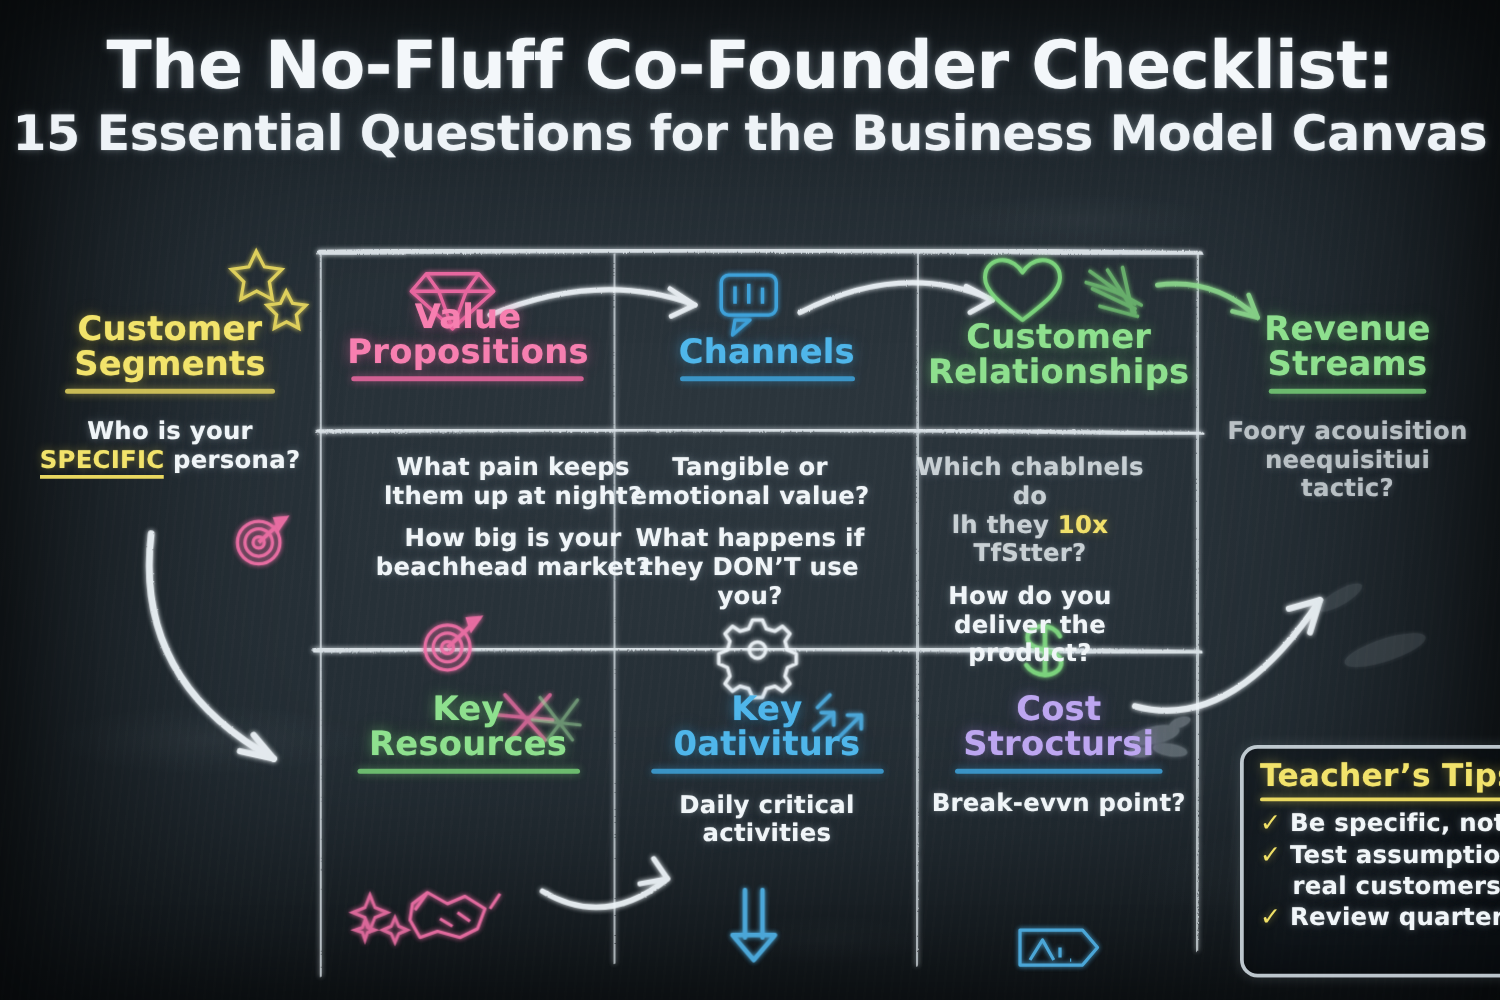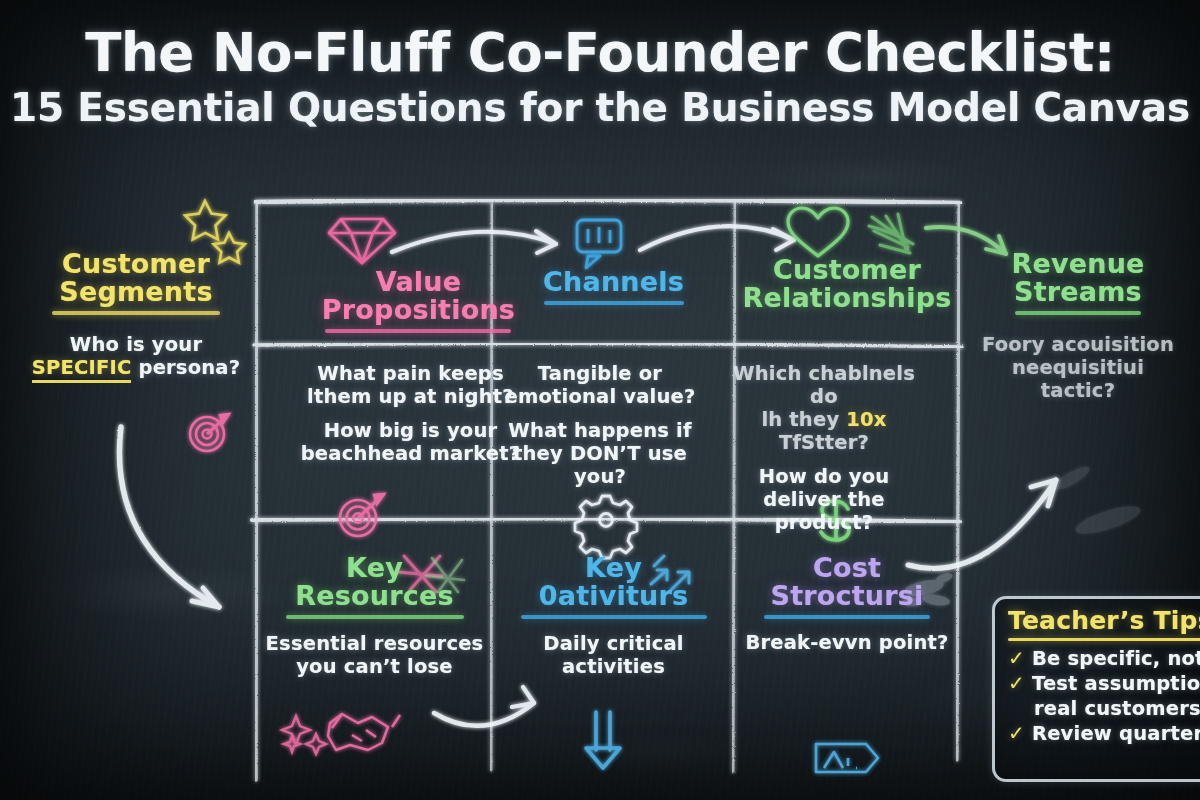--- a/index.html
+++ b/index.html
@@ -304,21 +304,21 @@
         <span class="head-underline u-yellow" style="width:168px;"></span>
       </div>
       <div class="cell-body chalk" style="margin-top:18px;">
         <div class="q">
           <span>Who is your</span><br>
           <span class="hl-yellow">SPECIFIC</span><span> persona?</span>
         </div>
       </div>
     </div>
 
-    <div class="cell" style="left:258px;top:268px;width:233px;margin-left:44px;">
+    <div class="cell" style="left:258px;top:240px;width:233px;">
       <div class="cell-head chalk c-pink">
         <span>Value</span><br>
         <span>Propositions</span>
         <span class="head-underline u-pink" style="width:186px;"></span>
       </div>
     </div>
     <div class="cell" style="left:258px;top:362px;width:233px;padding-left:36px;">
       <div class="cell-body chalk">
         <div class="q" style="white-space:pre-line;">What pain keeps
 lthem up at night?</div>
@@ -369,22 +369,20 @@
 neequisitiui
 tactic?</div>
     </div>
 
     <div class="cell" style="left:258px;top:554px;width:233px;">
       <div class="cell-head chalk c-green">
         <span>Key</span><br>
         <span>Resources</span>
         <span class="head-underline u-green" style="width:178px;"></span>
       </div>
-      <div class="cell-body chalk" style="margin-top:13px;white-space:pre-line;">Essential resources
-you can’t lose</div>
     </div>
 
     <div class="cell" style="left:493px;top:554px;width:241px;">
       <div class="cell-head chalk c-blue">
         <span>Key</span><br>
         <span>0ativiturs</span>
         <span class="head-underline u-blue" style="width:186px;"></span>
       </div>
       <div class="cell-body chalk" style="margin-top:13px;white-space:pre-line;">Daily critical
 activities</div>

